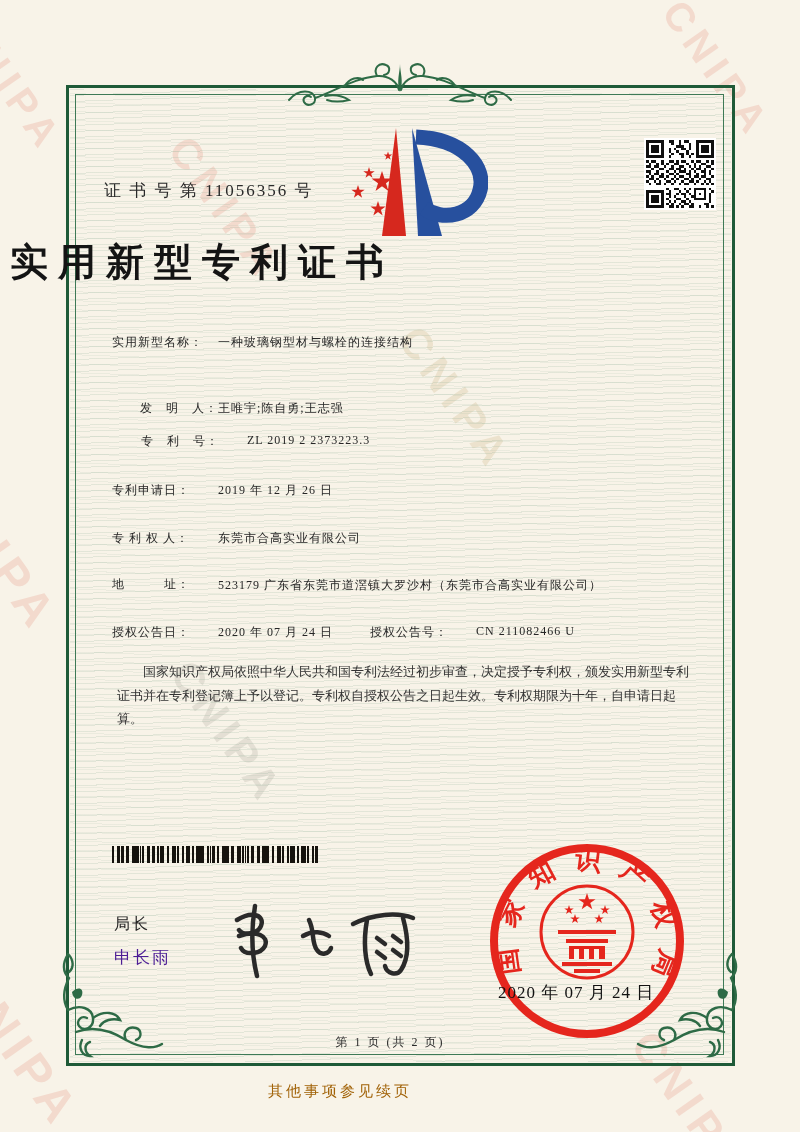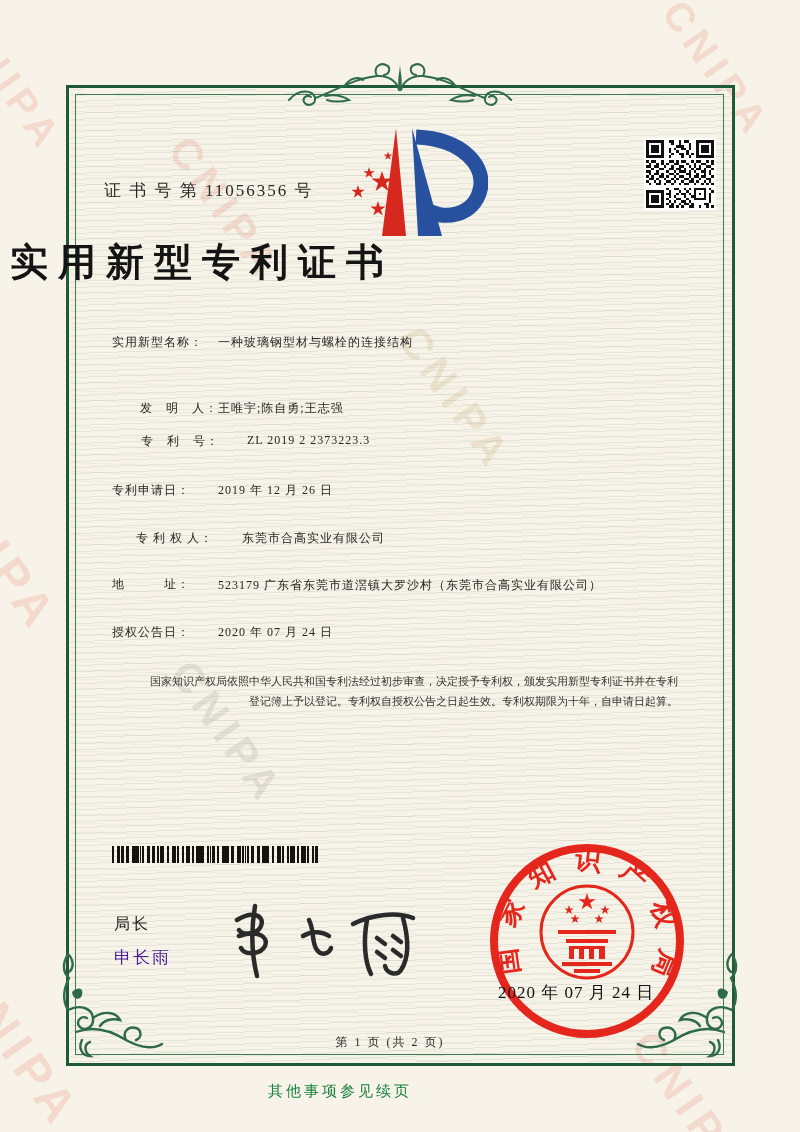--- a/index.html
+++ b/index.html
@@ -38,45 +38,45 @@
   .title{left:0;top:237px;width:736px;text-align:left;font-size:38px;font-weight:bold;
          color:#141414;letter-spacing:10px;text-indent:10px;z-index:3;}
 
   
   .frow{position:absolute;left:112px;font-size:12px;color:#262626;z-index:3;}
   .flabel{display:inline-block;min-width:106px;letter-spacing:1px;white-space:pre;vertical-align:top;}
   .fvalue{letter-spacing:1px;white-space:pre;}
   .fvalue-wrap{display:inline-block;white-space:normal;width:452px;line-height:1.6;vertical-align:top;font-family:Liberation Serif, serif;}
   .pair2{position:absolute;left:258px;top:0;white-space:nowrap;}
   .r1{top:334px;} .r2{top:400px;text-align:right;} .r3{top:433px;margin-left:29px;} .r4{top:482px;}
-  .r5{top:530px;margin-left:24px;} .r6{top:576px;} .r7{top:624px;width:600px;}
+  .r5{top:530px;} .r6{top:576px;} .r7{top:624px;width:600px;}
 
   
   .body-text{left:112px;top:655px;width:582px;z-index:3;}
-  .body-text p{margin:16px;text-indent:2em;font-size:11px;line-height:1.82;color:#333;text-align:right;}
+  .body-text p{margin:5px;text-indent:2em;font-size:13px;line-height:1.82;color:#333;}
 
   
   .barcode{left:112px;top:846px;width:206px;height:17px;z-index:3;
      background:
        repeating-linear-gradient(90deg,#16130e 0 2px,rgba(0,0,0,0) 2px 5px),
        repeating-linear-gradient(90deg,#16130e 0 1px,rgba(0,0,0,0) 1px 7px),
        repeating-linear-gradient(90deg,rgba(0,0,0,0) 0 9px,#16130e 9px 12px,rgba(0,0,0,0) 12px 13px);}
   .sig-role{left:114px;top:914px;font-size:16px;color:#222;letter-spacing:2px;z-index:3;}
   .sig-name{left:114px;top:946px;font-size:17px;color:#4c1d95;letter-spacing:2px;z-index:3;}
   .sig-script{left:225px;top:890px;z-index:3;}
 
   
   .seal{left:486px;top:840px;z-index:4;}
   .seal-date{left:498px;top:981px;width:190px;font-size:17px;color:#121212;
              letter-spacing:1px;z-index:5;white-space:pre;}
 
   
   .page-info{left:0;top:1034px;width:780px;text-align:center;font-size:12px;color:#2a2a2a;
              letter-spacing:2px;z-index:3;white-space:pre;}
-  .note{left:0;top:1082px;width:680px;text-align:center;font-size:15px;color:#15803d;
+  .note{left:0;top:1082px;width:680px;text-align:center;font-size:15px;color:#a16207;
         letter-spacing:3px;z-index:3;}
 </style>
 </head>
 <body>
 
 <svg width="0" height="0" style="position:absolute" aria-hidden="true">
   <defs>
     <path id="star5" d="M0,-1 L0.2234,-0.3074 L0.9511,-0.309 L0.3614,0.1174 L0.5878,0.809 L0,0.38 L-0.5878,0.809 L-0.3614,0.1174 L-0.9511,-0.309 L-0.2234,-0.3074 Z"></path>
     <g id="corner-flourish">
       <g fill="none" stroke="#2e6b46" stroke-width="2.4" stroke-linecap="round">
@@ -178,20 +178,21 @@
   <span class="flabel">专利申请日：</span><span class="fvalue">2019 年 12 月 26 日</span>
 </div>
 <div class="frow r5">
   <span class="flabel">专 利 权 人：</span><span class="fvalue">东莞市合高实业有限公司</span>
 </div>
 <div class="frow r6">
   <span class="flabel">地　　　址：</span><span class="fvalue fvalue-wrap">523179 广东省东莞市道滘镇大罗沙村（东莞市合高实业有限公司）</span>
 </div>
 <div class="frow r7">
   <span class="flabel">授权公告日：</span><span class="fvalue">2020 年 07 月 24 日</span>
+  <span class="pair2"><span class="flabel">授权公告号：</span><span class="fvalue">CN 211082466 U</span></span>
 </div>
 
 <div class="abs body-text">
   <p>国家知识产权局依照中华人民共和国专利法经过初步审查，决定授予专利权，颁发实用新型专利证书并在专利登记簿上予以登记。专利权自授权公告之日起生效。专利权期限为十年，自申请日起算。</p>
 </div>
 
 <div class="abs barcode"></div>
 <div class="abs sig-role">局长</div>
 <div class="abs sig-name">申长雨</div>
 <svg class="abs sig-script" width="200" height="95" viewBox="0 0 200 95">

